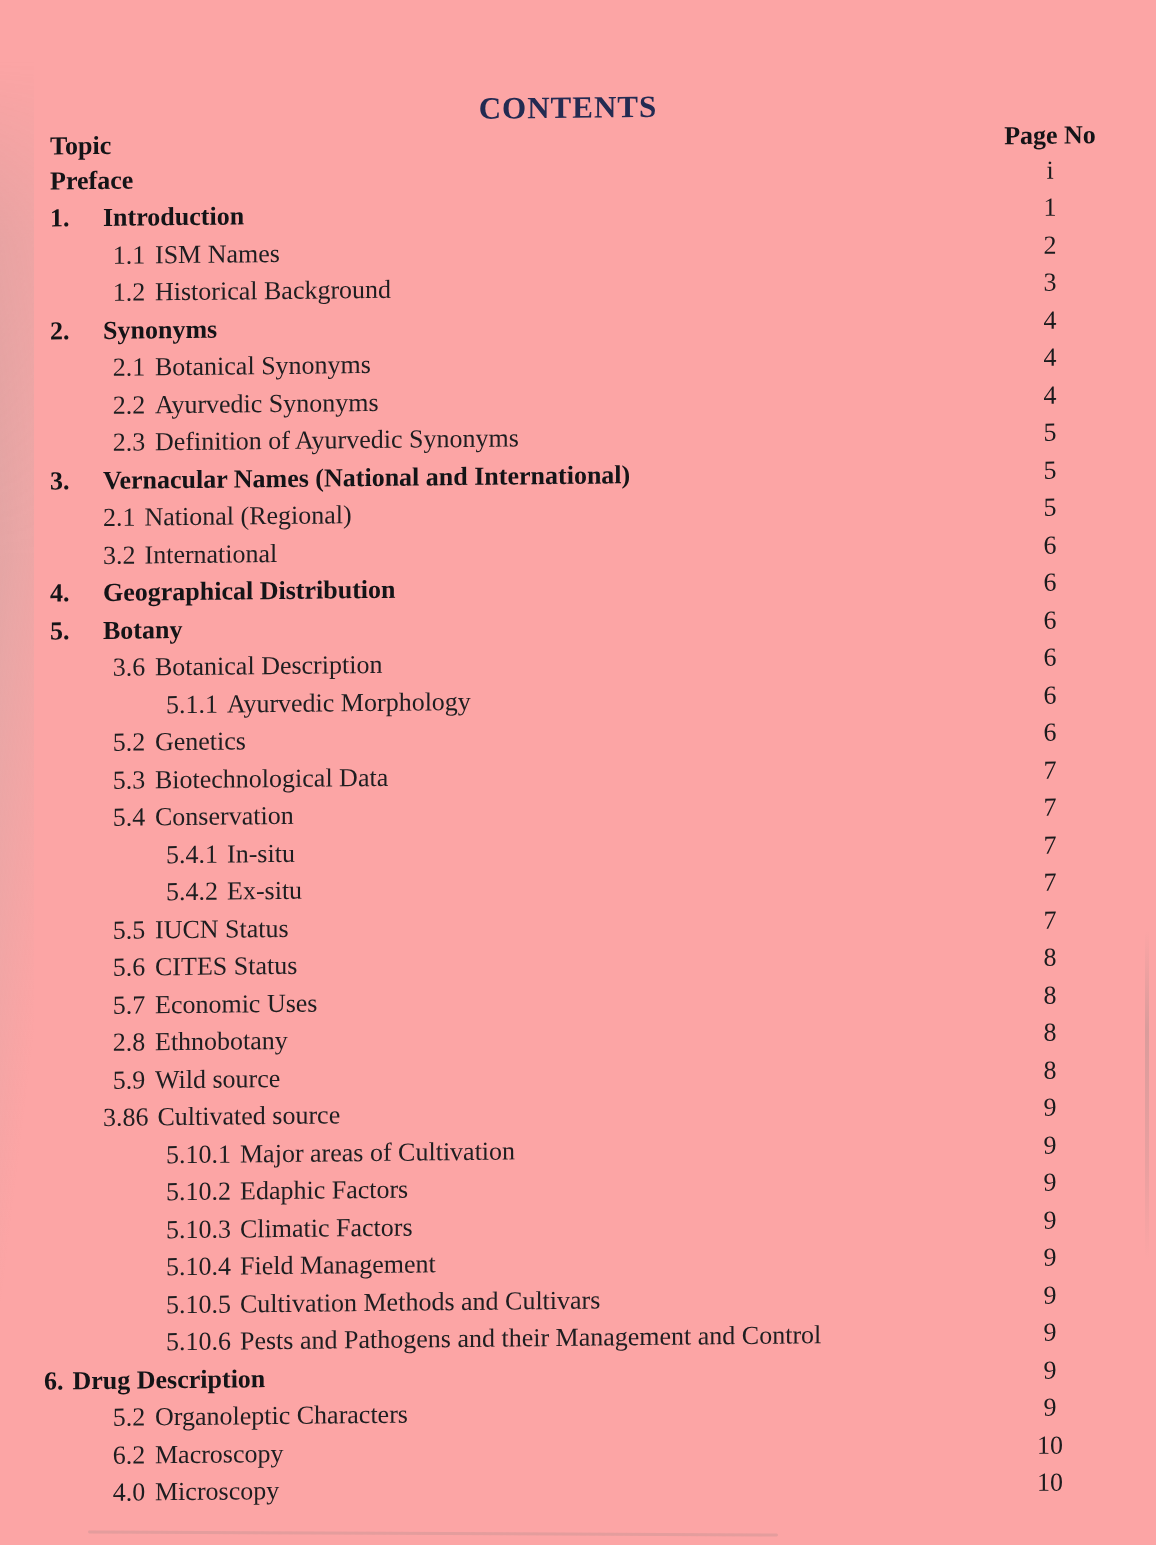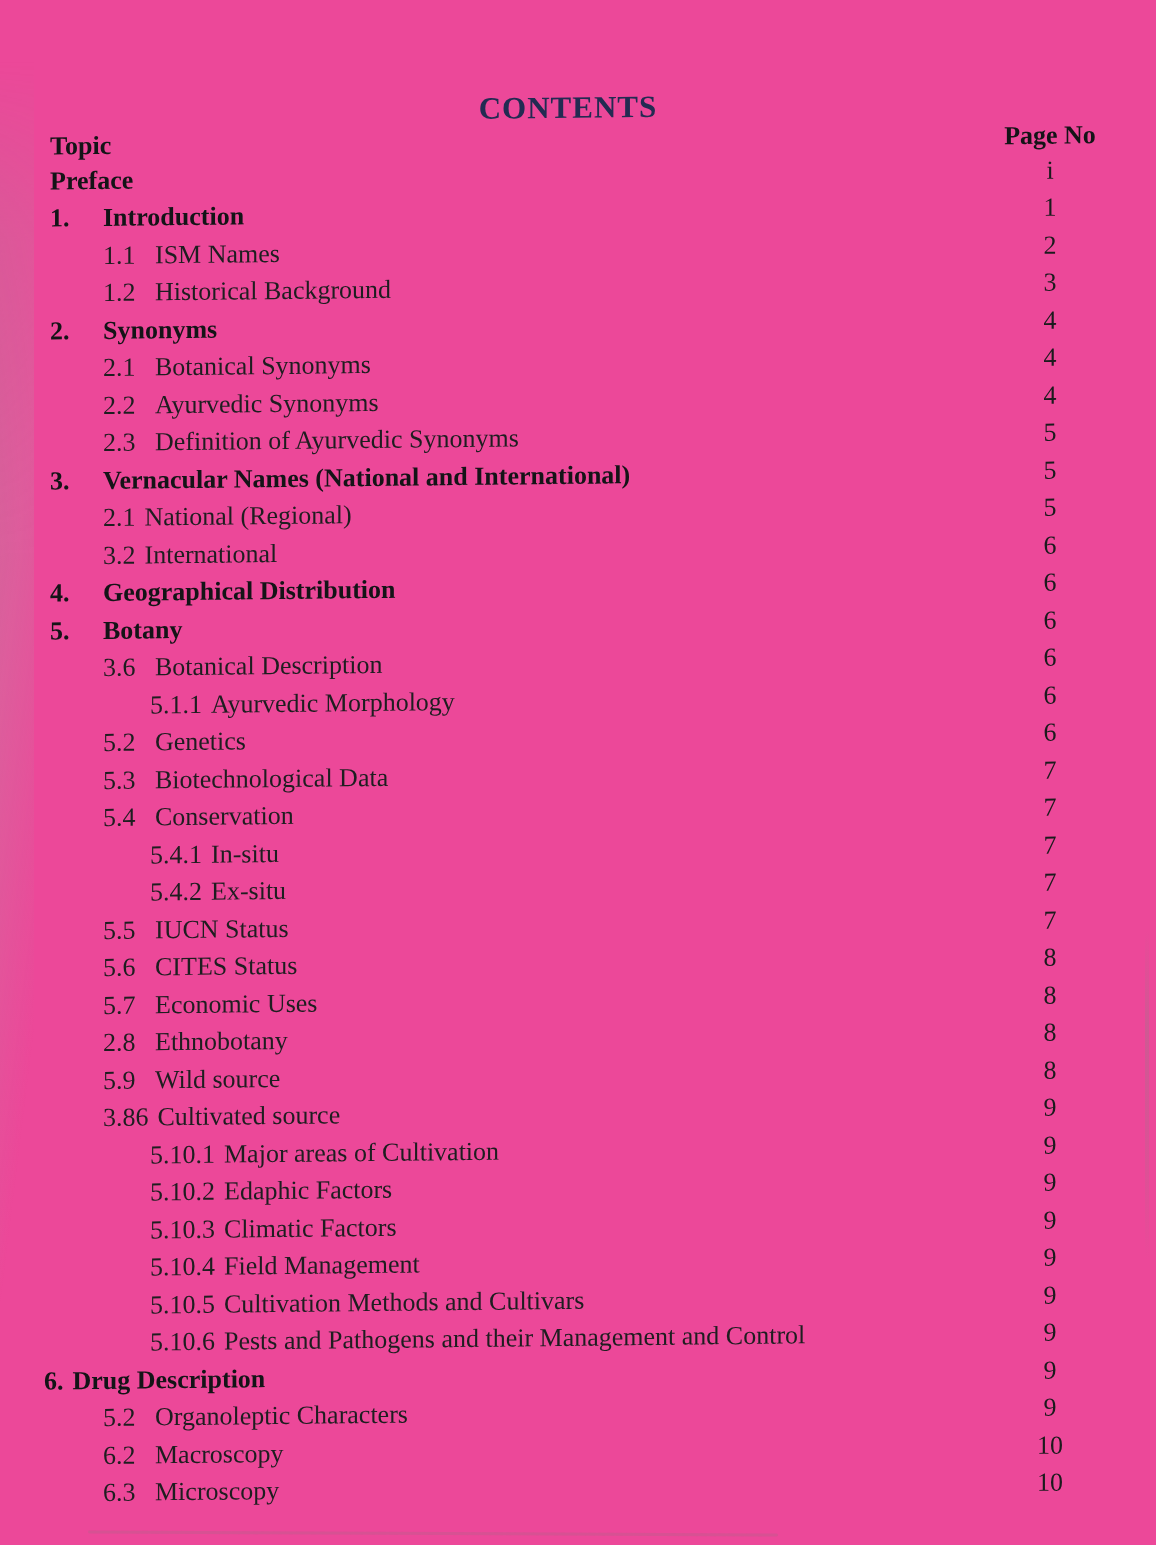--- a/index.html
+++ b/index.html
@@ -3,21 +3,21 @@
 <meta charset="utf-8">
 <style>
   html, body {
     margin: 0; padding: 0;
     width: 1156px; height: 1545px;
     background: #ffffff;
   }
   .scan {
     position: relative;
     width: 1156px; height: 1545px;
-    background: #ec4899;
+    background: #fca5a5;
     overflow: hidden;
     font-family: "Liberation Serif", "DejaVu Serif", serif;
     color: #1d1d20;
   }
   
   .content {
     position: absolute; inset: 0;
     transform: skewY(-0.62deg);
     transform-origin: 0 0;
   }
@@ -51,25 +51,25 @@
   .row .num:empty { display: none; }
   .row .label { flex: 1 1 auto; white-space: nowrap; }
   .row .page  { flex: 0 0 150px; text-align: center; color: #1b1b1d; }
   
   .lv-preface { padding-left: 50px; font-weight: 700; color: #141417; }
   .lv-main    { padding-left: 50px; font-weight: 700; color: #141417; }
   .lv-main .num  { width: 53px; }
   .lv-main6   { padding-left: 44px; font-weight: 700; color: #141417; }
   .lv-main6 .num { margin-right: 9px; }
   .lv-sub     { padding-left: 103px; }
-  .lv-sub .num   { width: 52px; }
+  .lv-sub .num   { width: 52px; text-align: center; }
   .lv-subtight{ padding-left: 103px; }
   .lv-subtight .num { margin-right: 9px; }
   .lv-subsub  { padding-left: 150px; }
-  .lv-subsub .num   { margin-right: 9px; }
+  .lv-subsub .num   { margin-right: 9px; margin-left: 16px; }
   .lv-main .page, .lv-main6 .page, .lv-preface .page { font-weight: 400; color: #1b1b1d; }
   
   .edge-left {
     position: absolute; left: 0; top: 0; width: 34px; height: 100%;
     background: linear-gradient(97deg, rgba(148,152,149,0.42) 0%, rgba(168,172,169,0.22) 38%, rgba(255,255,255,0) 72%);
     -webkit-mask-image: linear-gradient(to bottom, transparent 0px, transparent 60px, rgba(0,0,0,0.55) 240px, #000 560px, #000 96%, rgba(0,0,0,0.6) 100%);
     mask-image: linear-gradient(to bottom, transparent 0px, transparent 60px, rgba(0,0,0,0.55) 240px, #000 560px, #000 96%, rgba(0,0,0,0.6) 100%);
   }
   .edge-right {
     position: absolute; right: 7px; top: 930px; width: 4px; height: 330px;
@@ -270,19 +270,19 @@
     <span class="num">5.2</span>
     <span class="label">Organoleptic Characters</span>
     <span class="page">9</span>
   </div>
         <div class="row lv-sub">
     <span class="num">6.2</span>
     <span class="label">Macroscopy</span>
     <span class="page">10</span>
   </div>
         <div class="row lv-sub">
-    <span class="num">6.3</span>
+    <span class="num">4.0</span>
     <span class="label">Microscopy</span>
     <span class="page">10</span>
   </div>
       </div>
   </div>
 </div>
 
 </body></html>

